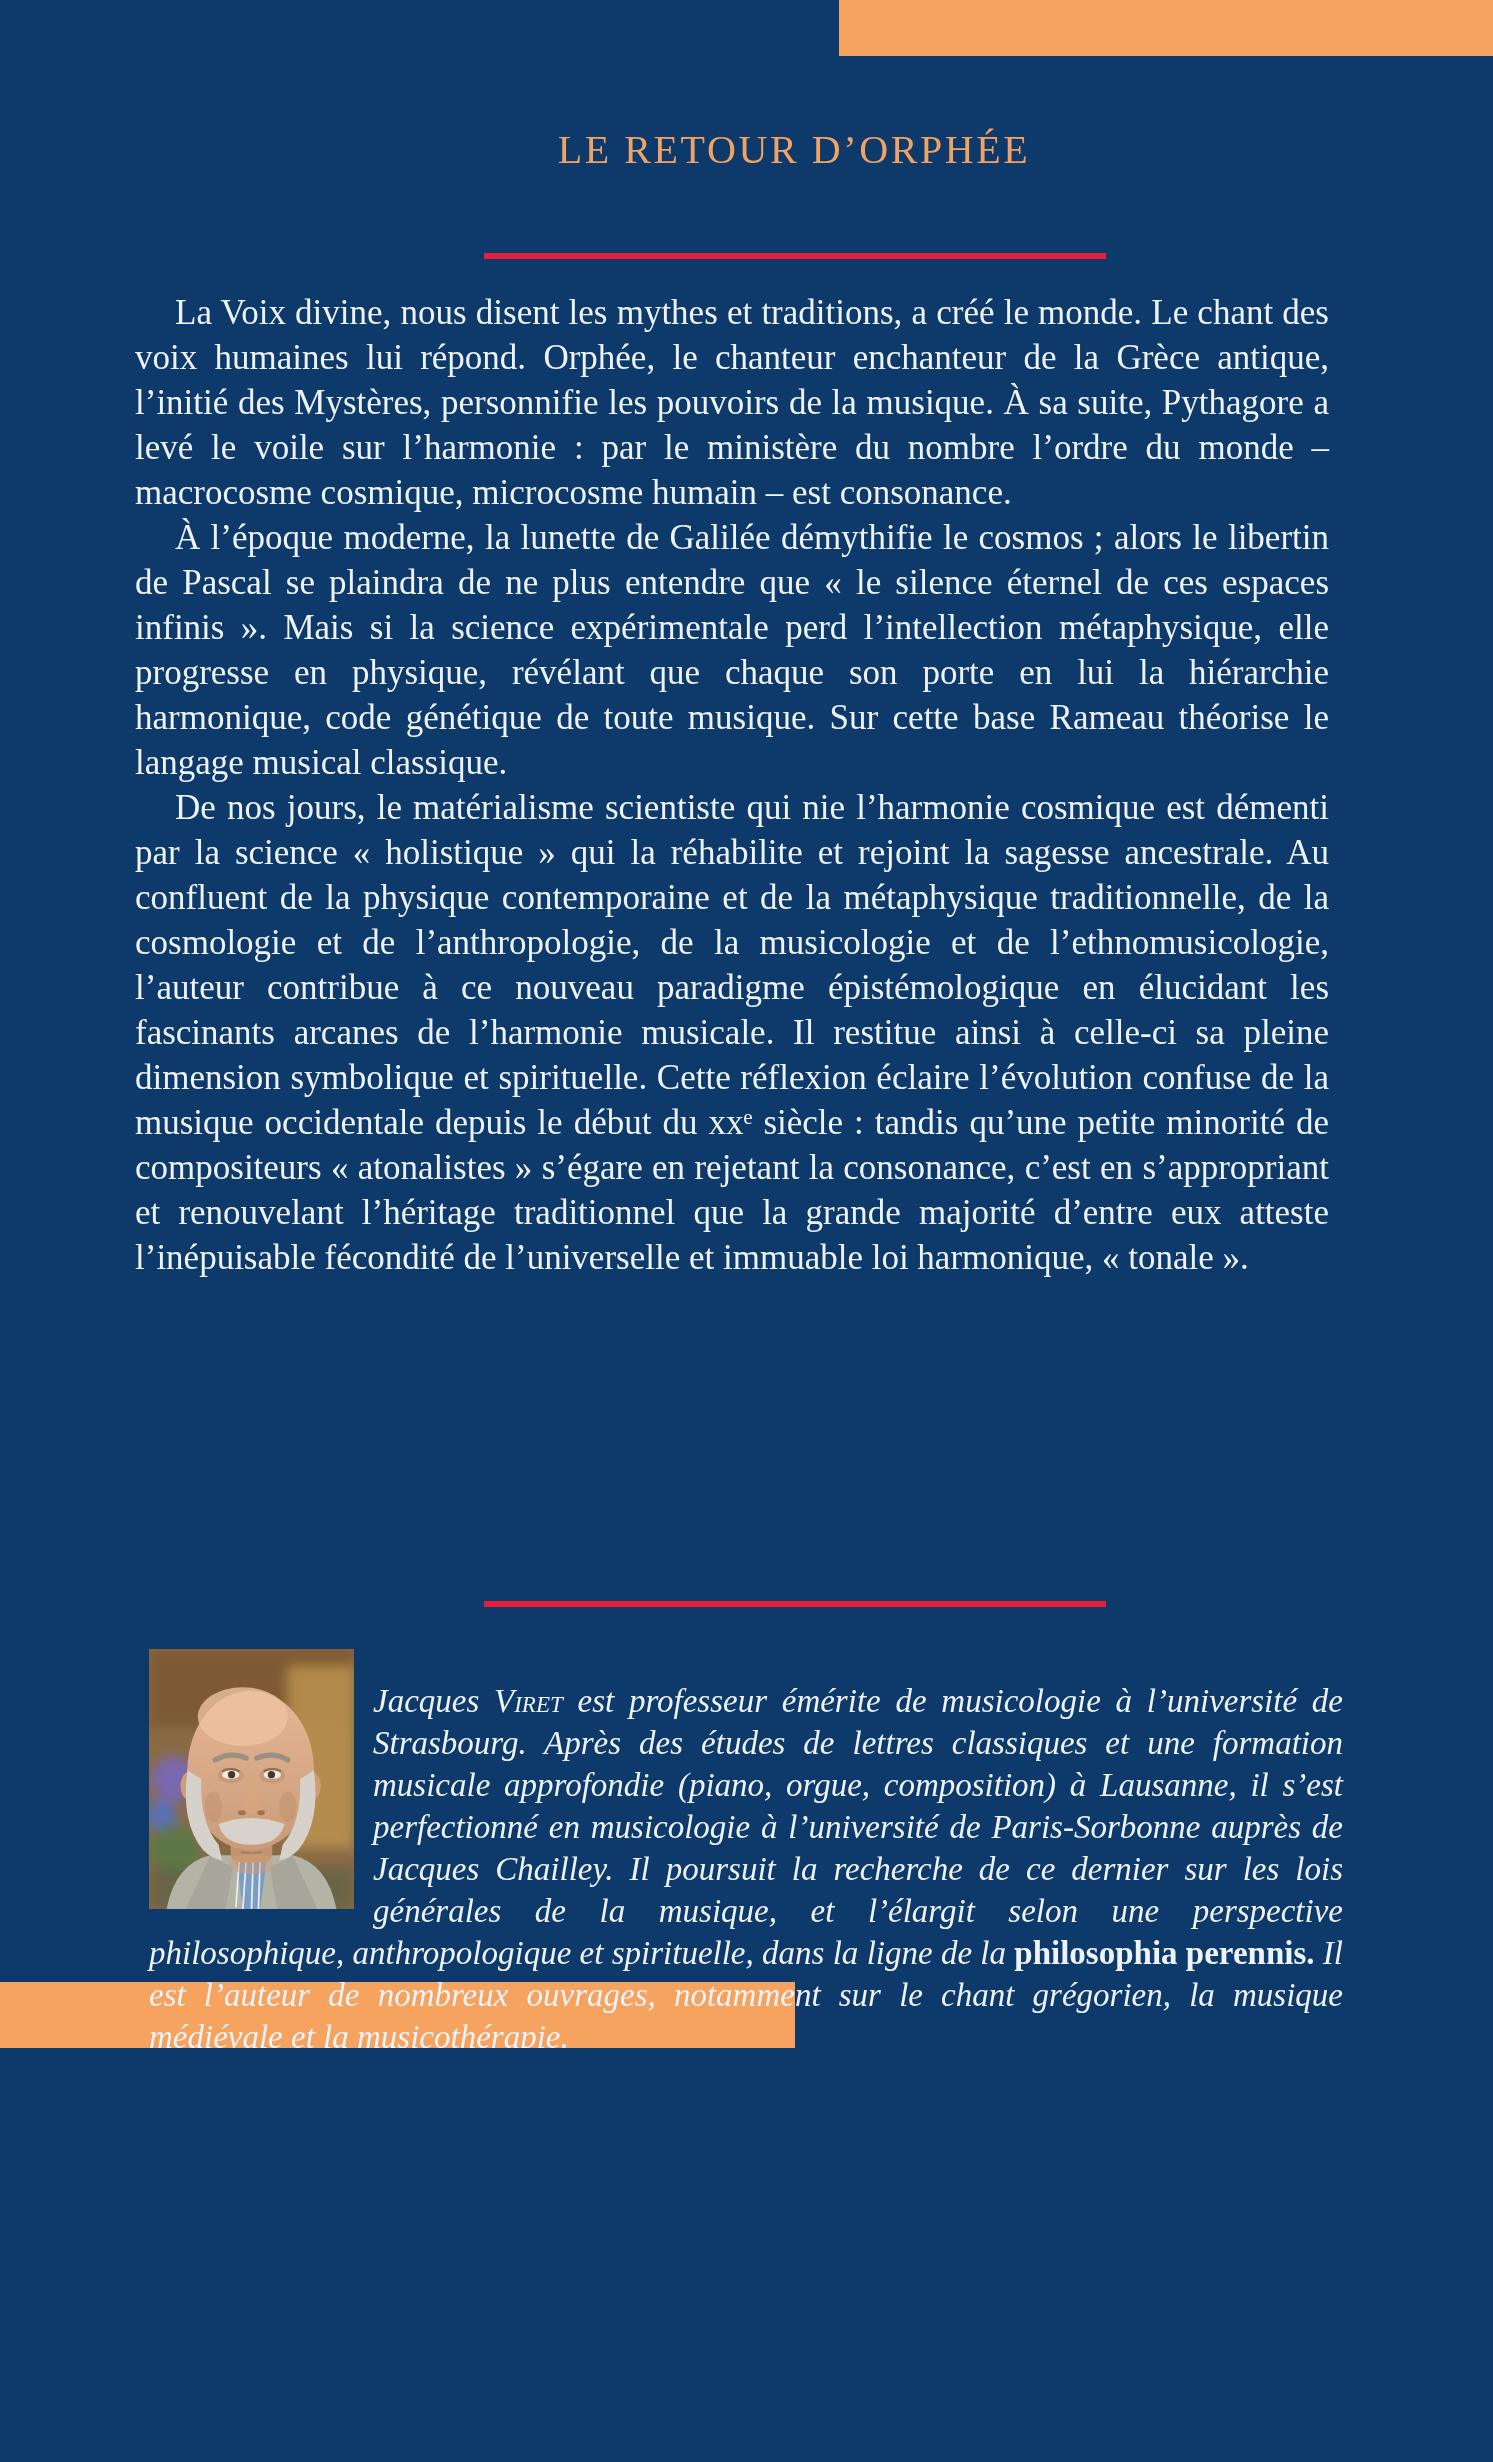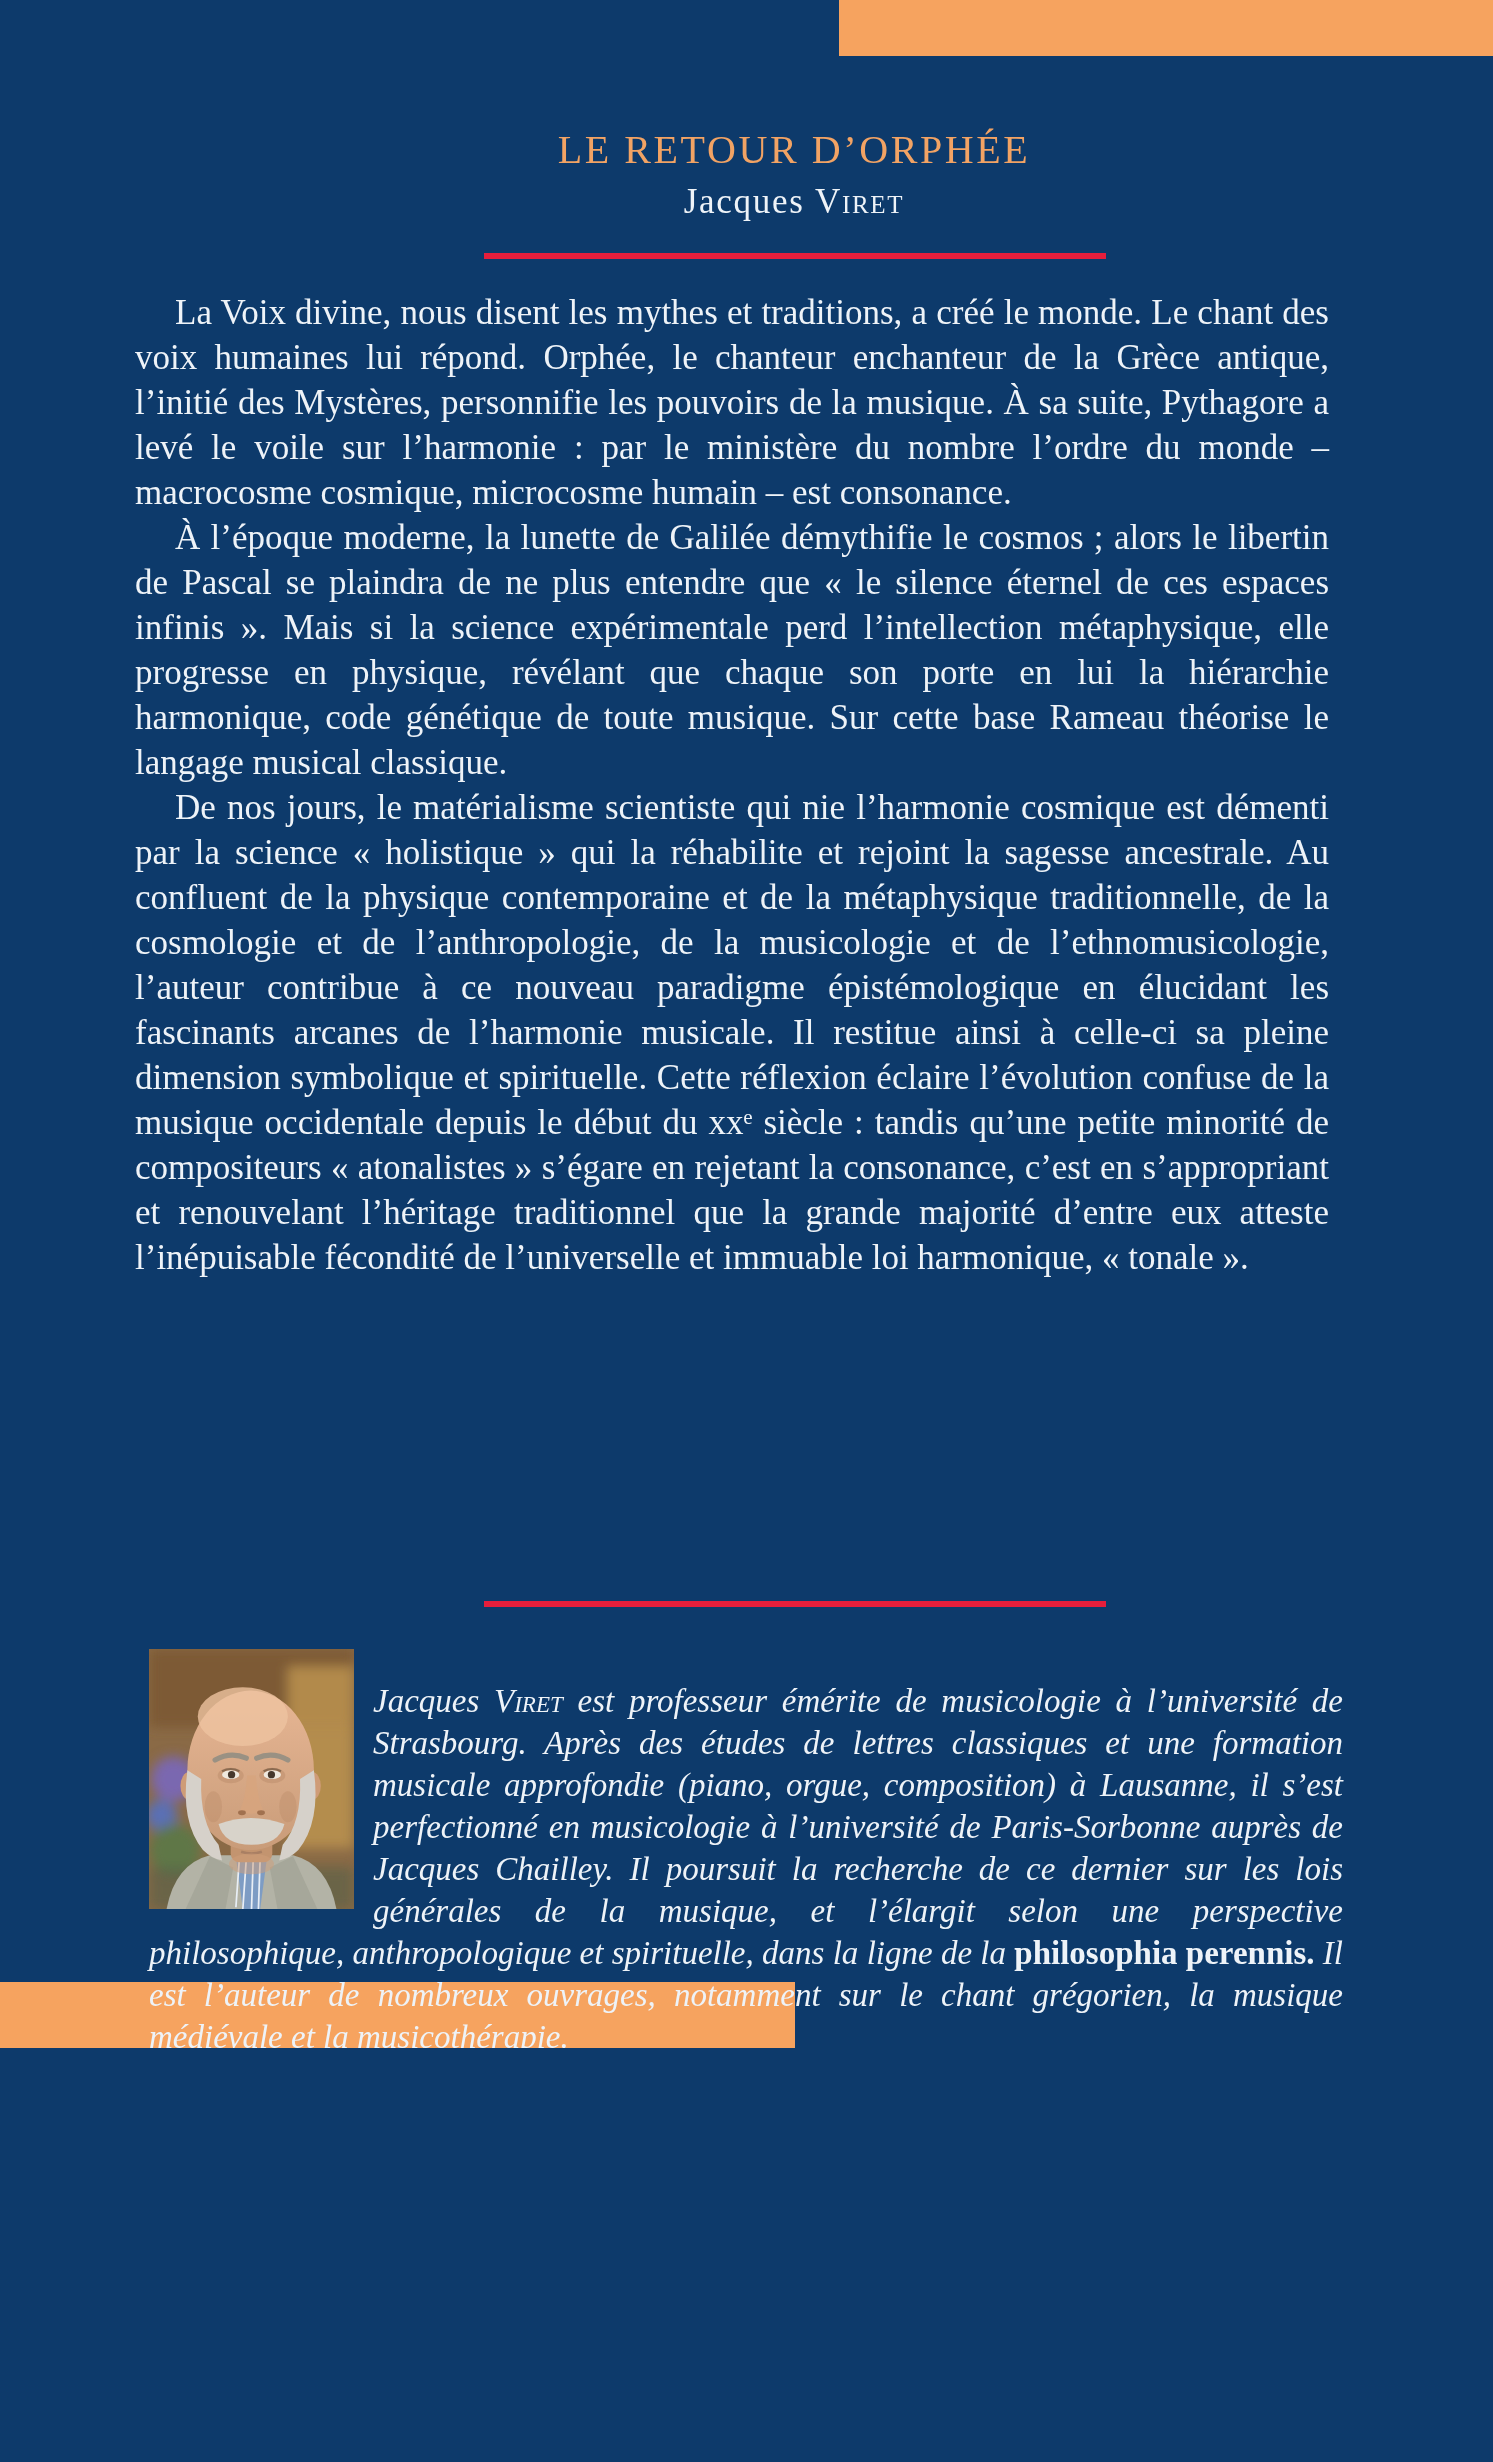--- a/index.html
+++ b/index.html
@@ -58,21 +58,20 @@
 </head>
 <body>
 
 <div class="cover">
 
   <div class="band-top"></div>
   <div class="band-bottom"></div>
 
   <div class="header">
     <h1 class="title">LE RETOUR D’ORPHÉE</h1>
-    <div class="byline"><span>Jacques </span><span class="sc">Viret</span></div>
   </div>
 
   <div class="rule rule1"></div>
 
   <section class="blurb">
     <p>La Voix divine, nous disent les mythes et traditions, a créé le monde. Le chant des voix humaines lui répond. Orphée, le chanteur enchanteur de la Grèce antique, l’initié des Mystères, personnifie les pouvoirs de la musique. À sa suite, Pythagore a levé le voile sur l’harmonie : par le ministère du nombre l’ordre du monde – macrocosme cosmique, microcosme humain – est consonance.</p>
     <p>À l’époque moderne, la lunette de Galilée démythifie le cosmos ; alors le libertin de Pascal se plaindra de ne plus entendre que « le silence éternel de ces espaces infinis ». Mais si la science expérimentale perd l’intellection métaphysique, elle progresse en physique, révélant que chaque son porte en lui la hiérarchie harmonique, code génétique de toute musique. Sur cette base Rameau théorise le langage musical classique.</p>
     <p>De nos jours, le matérialisme scientiste qui nie l’harmonie cosmique est démenti par la science « holistique » qui la réhabilite et rejoint la sagesse ancestrale. Au confluent de la physique contemporaine et de la métaphysique traditionnelle, de la cosmologie et de l’anthropologie, de la musicologie et de l’ethnomusicologie, l’auteur contribue à ce nouveau paradigme épistémologique en élucidant les fascinants arcanes de l’harmonie musicale. Il restitue ainsi à celle-ci sa pleine dimension symbolique et spirituelle. Cette réflexion éclaire l’évolution confuse de la musique occidentale depuis le début du xxᵉ siècle : tandis qu’une petite minorité de compositeurs « atonalistes » s’égare en rejetant la consonance, c’est en s’appropriant et renouvelant l’héritage traditionnel que la grande majorité d’entre eux atteste l’inépuisable fécondité de l’universelle et immuable loi harmonique, « tonale ».</p>
   </section>
 

